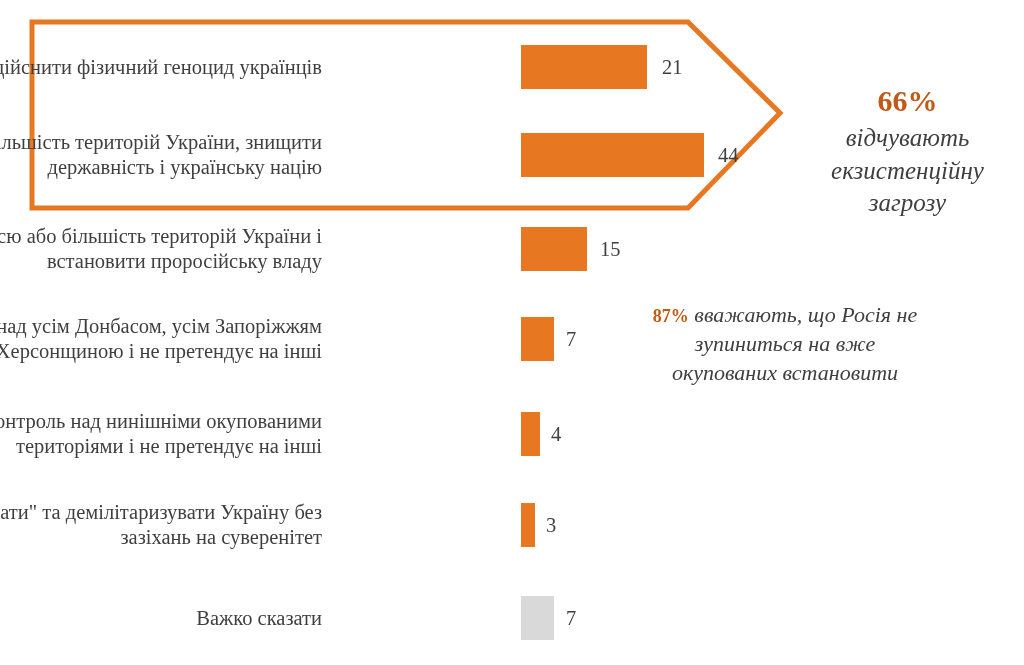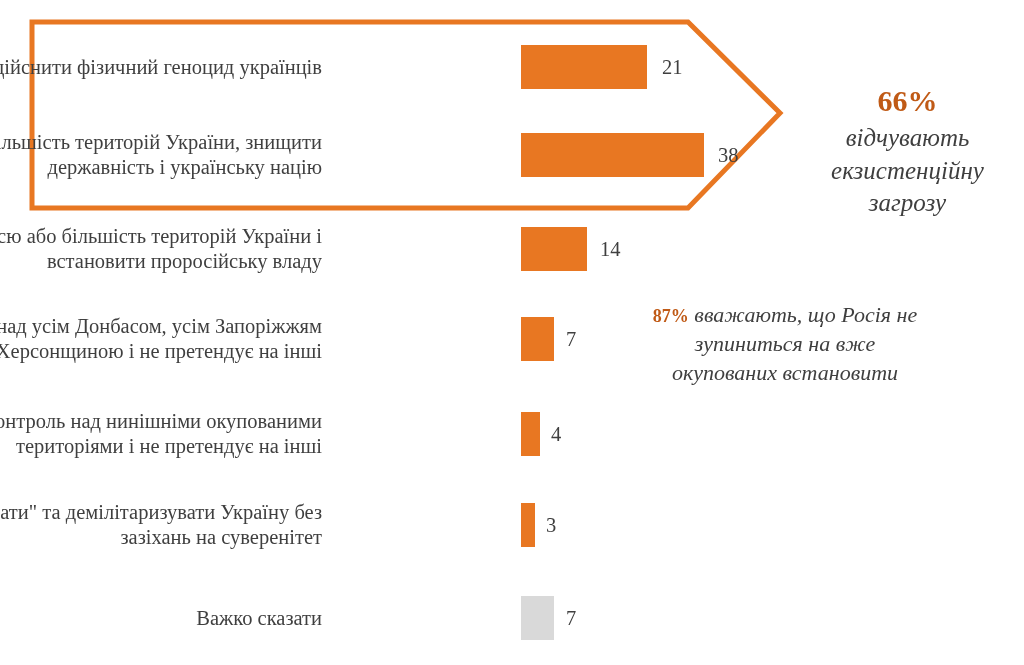--- a/index.html
+++ b/index.html
@@ -113,27 +113,27 @@
 
   <div class="row" style="top:67px;">
     <div class="row-label">Здійснити фізичний геноцид українців</div>
     <div class="row-bar" style="width:126px;"></div>
     <div class="row-value" style="left:662px;">21</div>
   </div>
 
   <div class="row" style="top:155px;">
     <div class="row-label">Захопити всю або більшість територій України, знищити державність і українську націю</div>
     <div class="row-bar" style="width:183px;"></div>
-    <div class="row-value" style="left:718px;">38</div>
+    <div class="row-value" style="left:718px;">44</div>
   </div>
 
   <div class="row" style="top:249px;">
     <div class="row-label">Захопити всю або більшість територій України і встановити проросійську владу</div>
     <div class="row-bar" style="width:66px;"></div>
-    <div class="row-value" style="left:600px;">14</div>
+    <div class="row-value" style="left:600px;">15</div>
   </div>
 
   <div class="row" style="top:339px;">
     <div class="row-label">Захопити контроль над усім Донбасом, усім Запоріжжям і усією Херсонщиною і не претендує на інші</div>
     <div class="row-bar" style="width:33px;"></div>
     <div class="row-value" style="left:566px;">7</div>
   </div>
 
   <div class="row" style="top:434px;">
     <div class="row-label">Зберегти контроль над нинішніми окупованими територіями і не претендує на інші</div>

